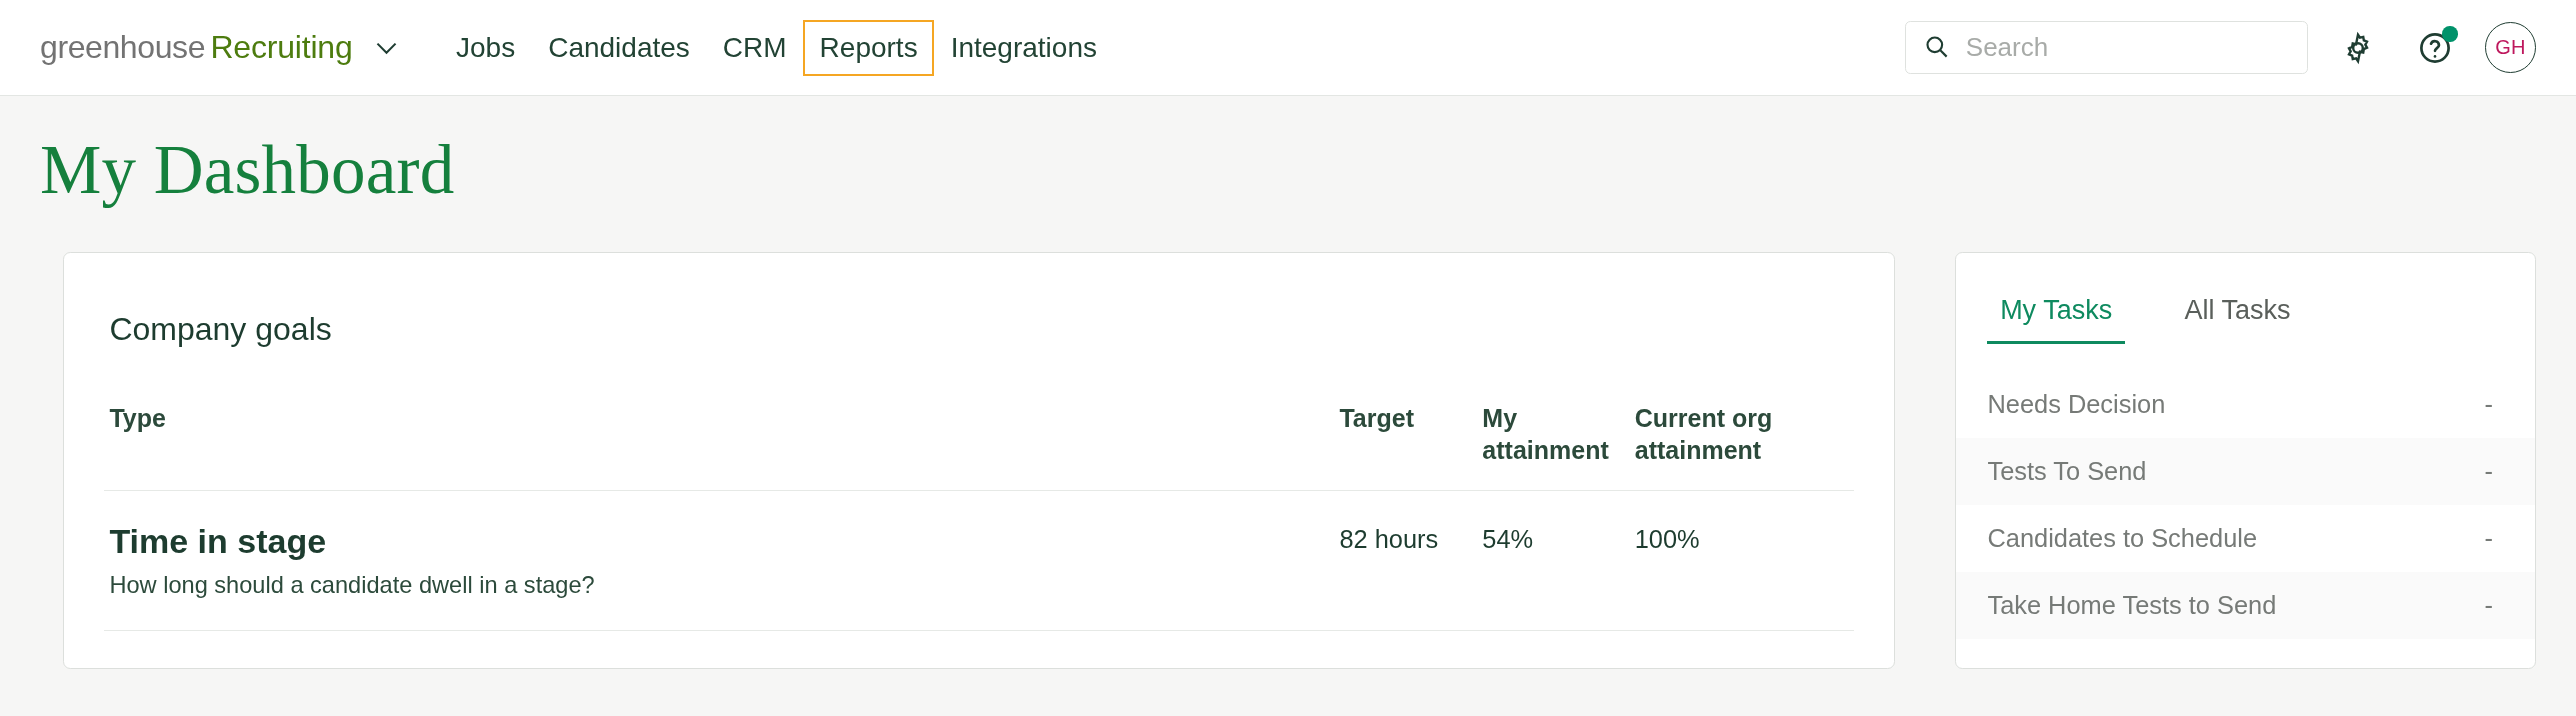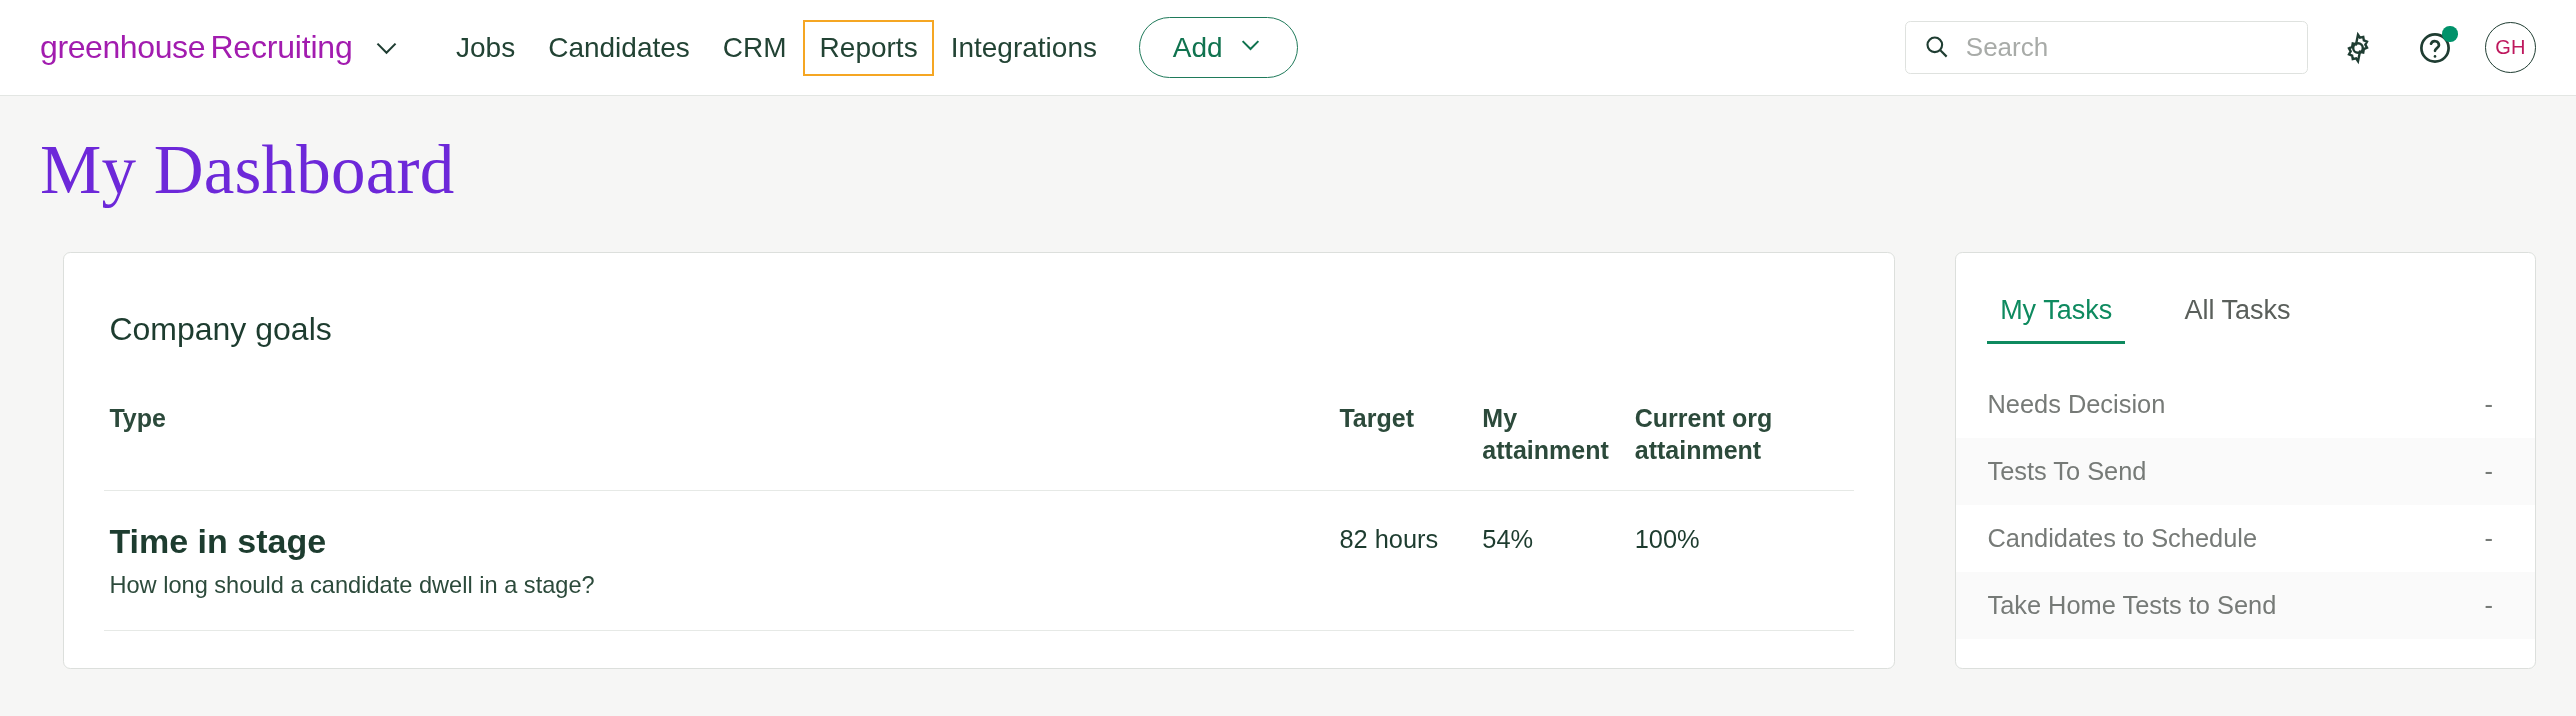--- a/index.html
+++ b/index.html
@@ -29,27 +29,27 @@
   }
   .brand {
     display: flex;
     align-items: center;
     gap: 0px;
     cursor: pointer;
     margin-right: 38px;
   }
   .brand-greenhouse {
     font-size: 32px;
-    color: #a21caf;
+    color: #737373;
     letter-spacing: -0.4px;
     font-weight: 400;
   }
   .brand-recruiting {
     font-size: 32px;
-    color: #a21caf;
+    color: #4d7c0f;
     letter-spacing: -0.2px;
     font-weight: 400;
     margin-left: 5.4px;
   }
   .brand-caret {
     margin-left: 18px;
     display: flex;
     align-items: center;
   }
 
@@ -145,21 +145,21 @@
     color: #be185d;
     margin-left: 23.6px;
     cursor: pointer;
     letter-spacing: 0.2px;
   }
 
   
   .page-title {
     font-family: "Liberation Serif", serif;
     font-size: 69px;
-    color: #6d28d9;
+    color: #15803d;
     padding: 40px 0 0 40px;
     line-height: 1;
     letter-spacing: 0.2px;
   }
 
   .content {
     display: flex;
     align-items: flex-start;
     gap: 60px;
     padding: 47px 40px 0 40px;
@@ -285,28 +285,20 @@
   </div>
 
   <div class="nav">
     <div class="nav-item">Jobs</div>
     <div class="nav-item">Candidates</div>
     <div class="nav-item">CRM</div>
     <div class="nav-item highlighted">Reports</div>
     <div class="nav-item">Integrations</div>
   </div>
 
-  <div class="add-btn">
-    <span>Add</span>
-    <span>
-      <svg width="27" height="27" viewBox="0 0 24 24" fill="none" stroke="#10734f" stroke-width="1.8">
-          <polyline points="5,9 12,16 19,9"></polyline>
-        </svg>
-    </span>
-  </div>
 
   <div class="topbar-right">
     <div class="searchbox">
       <span>
         <svg width="27" height="27" viewBox="0 0 24 24" fill="none" stroke="#1f3d32" stroke-width="1.9">
           <circle cx="10.5" cy="10.5" r="6.5"></circle>
             <line x1="15.4" y1="15.4" x2="21" y2="21"></line>
         </svg>
       </span>
       <span class="search-placeholder">Search</span>

